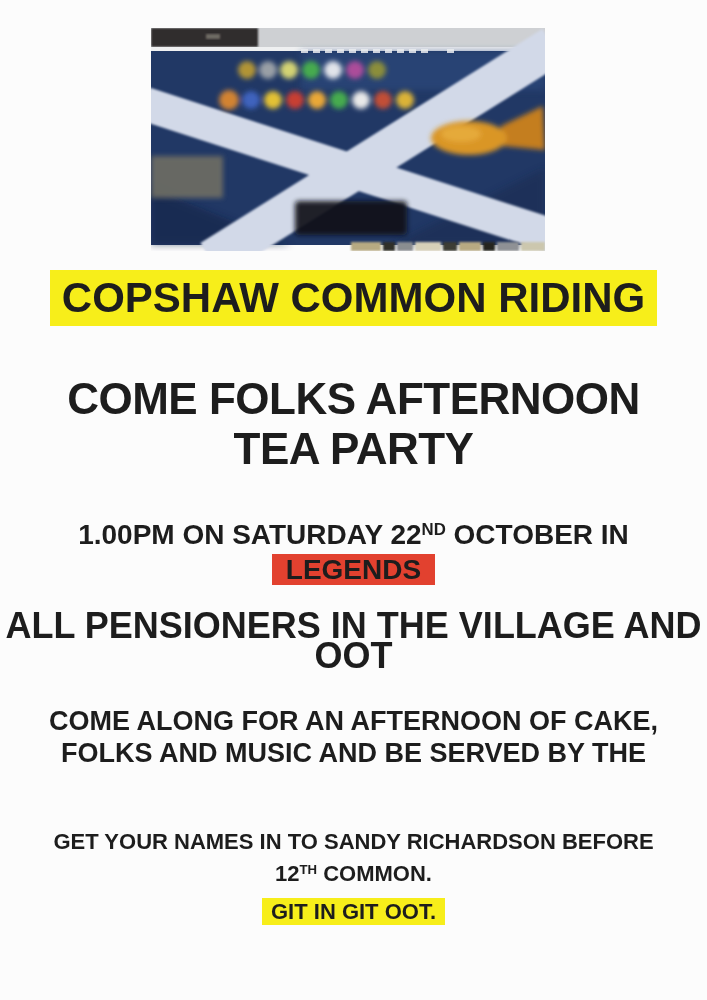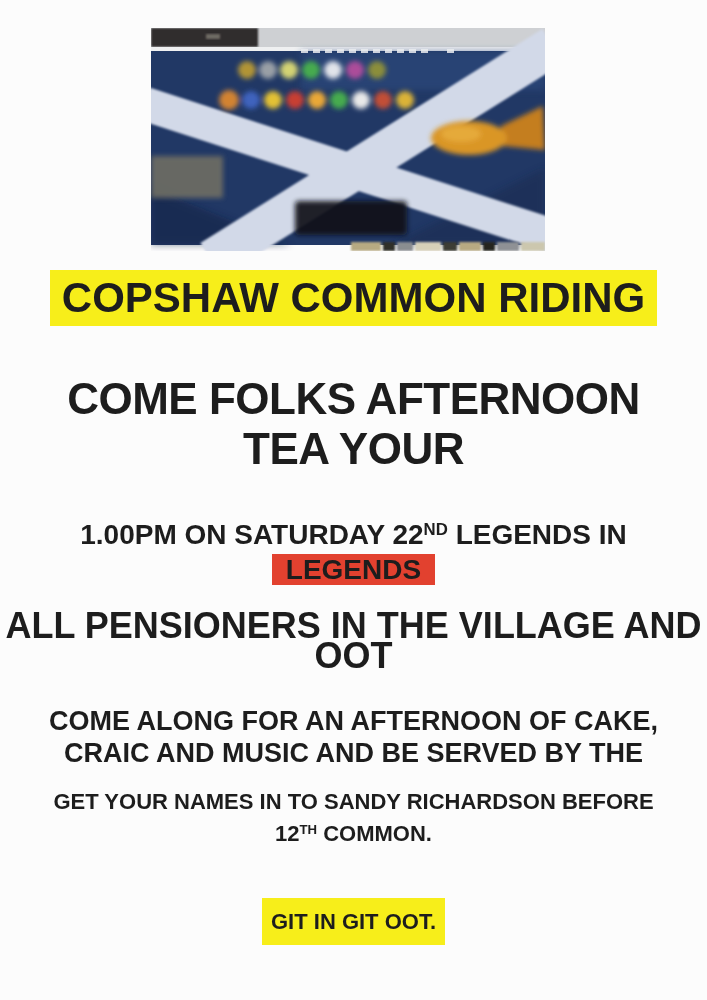--- a/index.html
+++ b/index.html
@@ -25,26 +25,26 @@
   .dateblock { top:513px; font-size:28px; line-height:33px; }
   .sup { font-size:0.6em; vertical-align:0.55em; }
   .venue-line { margin-top:2px; }
   .venue-hl {
     display:inline-block; background:var(--highlight_red,#e2412f);
     padding:0 14px; line-height:31px;
   }
 
   .invitees { top:611px; font-size:36px; line-height:30px; }
   .description { top:705px; font-size:27px; line-height:32px; }
-  .rsvp { top:788px; font-size:22px; line-height:28px; }
+  .rsvp { top:828px; font-size:22px; line-height:28px; }
 
   .footer { top:898px; font-size:22px; }
   .footer .hl {
     display:inline-block; background:var(--highlight_yellow,#f7ee1a);
-    padding:11px 9px; line-height:25px;
+    padding:1px 9px; line-height:25px;
   }
 </style>
 </head>
 <body>
 
 <div class="page">
 
   <div class="photo">
     <svg width="394" height="223" viewBox="0 0 394 223" xmlns="http://www.w3.org/2000/svg">
       <defs>
@@ -133,37 +133,37 @@
       </g>
     </svg>
   </div>
 
   <div class="center-block band-title">
     <span class="hl">COPSHAW COMMON RIDING</span>
   </div>
 
   <div class="center-block heading">
     <div>COME FOLKS AFTERNOON</div>
-    <div>TEA YOUR</div>
+    <div>TEA PARTY</div>
   </div>
 
   <div class="center-block dateblock">
-    <div><span>1.00PM ON SATURDAY 22</span><span class="sup">ND</span><span> LEGENDS IN</span></div>
+    <div><span>1.00PM ON SATURDAY 22</span><span class="sup">ND</span><span> OCTOBER IN</span></div>
     <div class="venue-line">
       <span class="venue-hl">LEGENDS</span>
     </div>
   </div>
 
   <div class="center-block invitees">
     <div>ALL PENSIONERS IN THE VILLAGE AND OOT</div>
   </div>
 
   <div class="center-block description">
     <div>COME ALONG FOR AN AFTERNOON OF CAKE,</div>
-    <div>CRAIC AND MUSIC AND BE SERVED BY THE</div>
+    <div>FOLKS AND MUSIC AND BE SERVED BY THE</div>
   </div>
 
   <div class="center-block rsvp">
     <div>GET YOUR NAMES IN TO SANDY RICHARDSON BEFORE</div>
     <div><span>12</span><span class="sup">TH</span><span> COMMON.</span></div>
   </div>
 
   <div class="center-block footer">
     <span class="hl">GIT IN GIT OOT.</span>
   </div>

